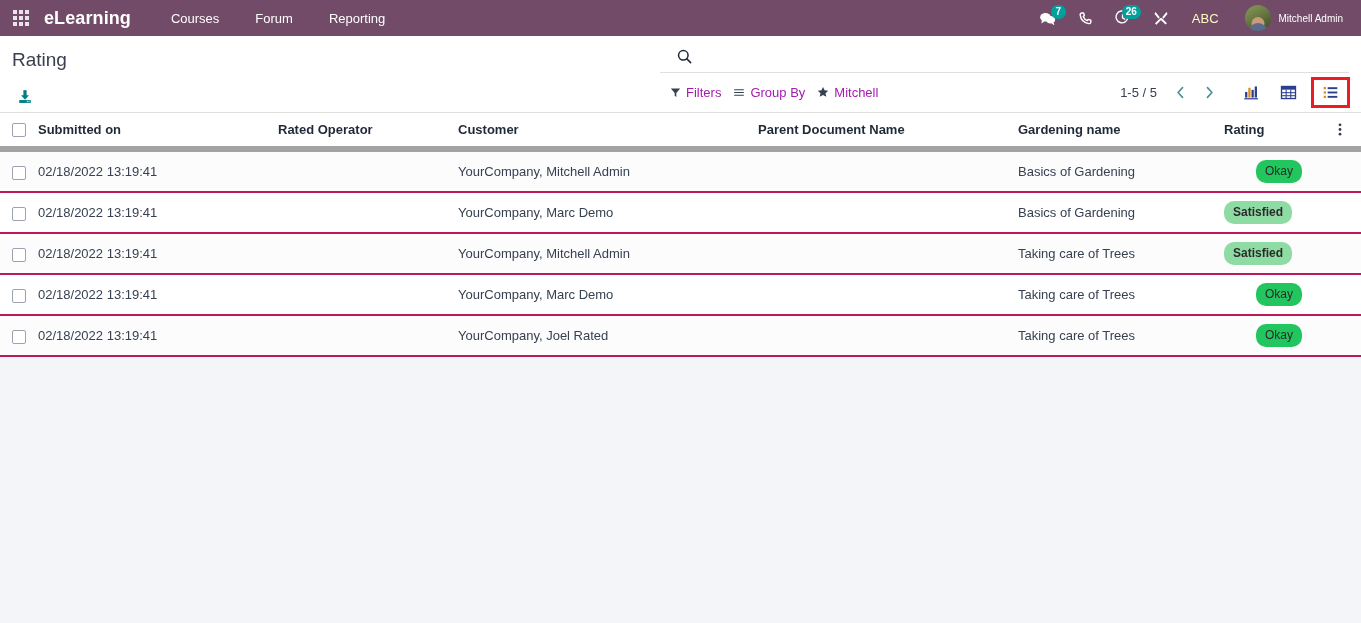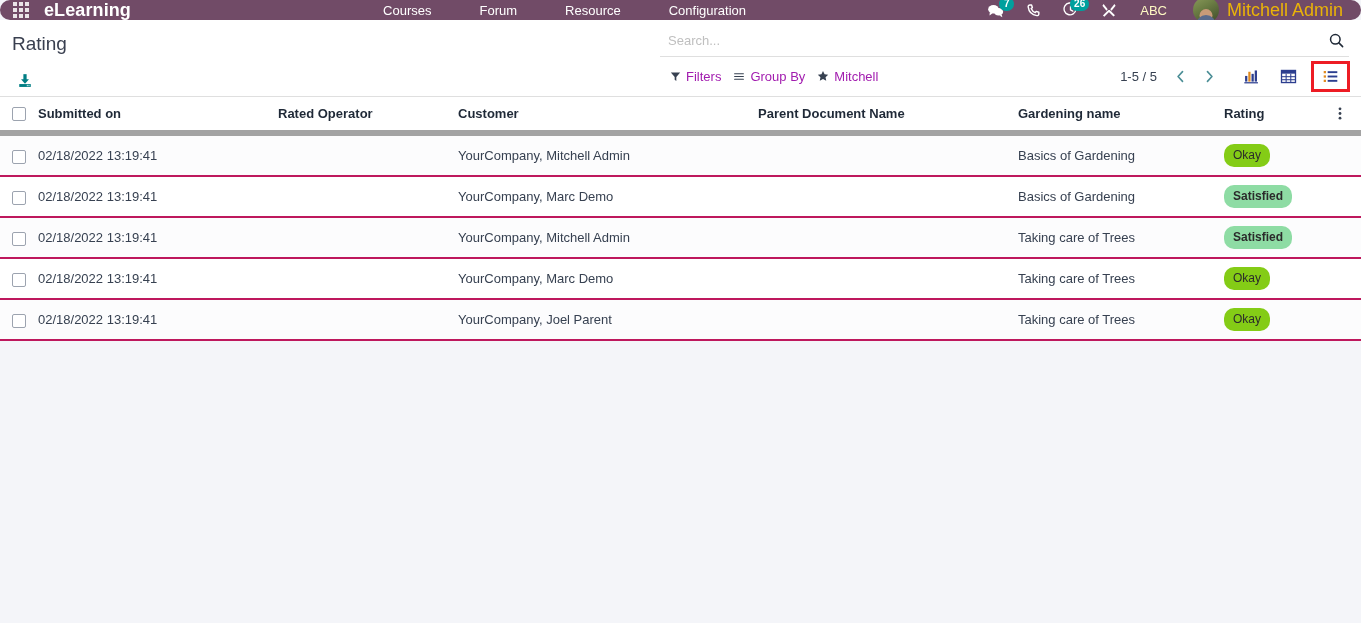--- a/index.html
+++ b/index.html
@@ -11,28 +11,27 @@
     overflow: hidden;
     background: #F4F5F9;
     font-family: "Liberation Sans", sans-serif;
     font-size: 13px;
     color: #374151;
     -webkit-font-smoothing: antialiased;
   }
 
   
   .navbar {
-    height: 20px;
+    height: 36px;
     background: #714B67;
     display: flex;
     align-items: center;
     padding: 0 12px 0 8px;
     color: #FFFFFF;
     position: relative;
-    border-radius: 14px;
   }
 
   .apps-grid {
     width: 26px;
     height: 26px;
     display: flex;
     align-items: center;
     justify-content: center;
     cursor: pointer;
     flex: 0 0 auto;
@@ -57,23 +56,22 @@
     margin-left: 10px;
     margin-right: 22px;
     cursor: pointer;
     letter-spacing: 0.1px;
     white-space: nowrap;
   }
 
   .nav-menu {
     display: flex;
     align-items: center;
-    gap: 12px;
+    gap: 0px;
     flex: 1 1 auto;
-    justify-content: center;
   }
   .nav-item {
     font-size: 13px;
     color: #FFFFFF;
     padding: 8px 18px;
     cursor: pointer;
     white-space: nowrap;
   }
 
   .nav-right {
@@ -141,22 +139,22 @@
   .avatar::after {
     content: "";
     position: absolute;
     left: 50%; bottom: -3px;
     transform: translateX(-50%);
     width: 20px; height: 11px;
     border-radius: 10px 10px 0 0;
     background: #5b6b8c;
   }
   .user-name {
-    font-size: 18px;
-    color: #eab308;
+    font-size: 10px;
+    color: #ffffff;
     white-space: nowrap;
     text-align: right;
   }
 
   
   .control-panel {
     background: #FFFFFF;
     border-bottom: 1px solid #DFDFDF;
     padding: 0;
     position: relative;
@@ -367,21 +365,21 @@
   .badge {
     display: inline-block;
     font-size: 12px;
     line-height: 1;
     padding: 5px 9px 6px 9px;
     border-radius: 10px;
     font-weight: normal;
     color: #2B2B2B;
     white-space: nowrap;
   }
-  .badge.okay      { background: #84cc16; }
+  .badge.okay      { background: #22c55e; margin-left: 32px; }
   .badge.satisfied { background: #8EDCA4; font-weight: bold; }
 
   .content-bg {
     background: #F4F5F9;
     height: 400px;
     width: 100%;
   }
 </style>
 </head>
 <body>
@@ -400,22 +398,21 @@
         <i></i>
         <i></i>
     </div>
   </div>
 
   <div class="brand">eLearning</div>
 
   <nav class="nav-menu">
     <div class="nav-item">Courses</div>
     <div class="nav-item">Forum</div>
-    <div class="nav-item">Resource</div>
-    <div class="nav-item">Configuration</div>
+    <div class="nav-item">Reporting</div>
   </nav>
 
   <div class="nav-right">
 
     <div class="nav-sysicon">
       <svg width="17" height="17" viewBox="0 0 20 20" fill="#FFFFFF">
         <ellipse cx="7.6" cy="8.4" rx="6.2" ry="5"></ellipse>
         <path d="M3.2 12.4 L3 16 L6.6 13.2 Z"></path>
         <ellipse cx="13.6" cy="11.6" rx="5.4" ry="4.4"></ellipse>
         <path d="M17.4 15 L18 18 L14.6 15.9 Z"></path>
@@ -470,21 +467,20 @@
             <rect x="12.0" y="14.2" width="1.2" height="1.6" fill="#BFE3E5"></rect>
             <rect x="13.8" y="14.2" width="1.2" height="1.6" fill="#BFE3E5"></rect>
           </svg>
         </button>
       </div>
     </div>
 
     <div class="cp-right">
 
       <div class="searchview">
-        <input class="search-input" type="text" placeholder="Search..." style="">
         <button class="search-icon-btn">
           <svg width="17" height="17" viewBox="0 0 20 20" fill="none" stroke="#1F2937" stroke-width="1.8" stroke-linecap="round">
             <circle cx="8.6" cy="8.6" r="5.6"></circle>
             <line x1="12.8" y1="12.8" x2="17.2" y2="17.2"></line>
           </svg>
         </button>
       </div>
 
       <div class="cp-bottom">
 
@@ -653,21 +649,21 @@
         </td>
         <td class="col-opt"></td>
       </tr>
 
       <tr class="o-row">
         <td class="col-cb">
           <span class="cb"></span>
         </td>
         <td class="col-sub">02/18/2022 13:19:41</td>
         <td class="col-op"></td>
-        <td class="col-cus">YourCompany, Joel Parent</td>
+        <td class="col-cus">YourCompany, Joel Rated</td>
         <td class="col-par"></td>
         <td class="col-res">Taking care of Trees</td>
         <td class="col-rat">
           <span class="badge okay">Okay</span>
         </td>
         <td class="col-opt"></td>
       </tr>
 
     </tbody>
   </table>

